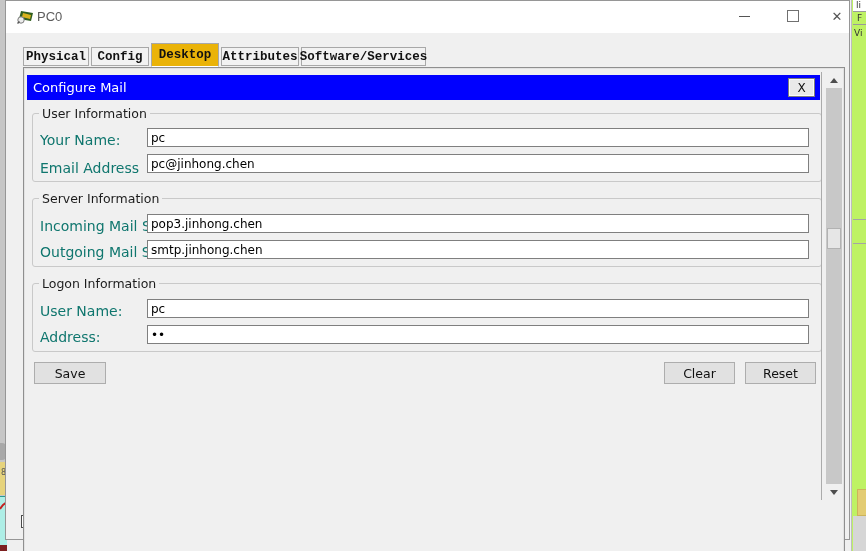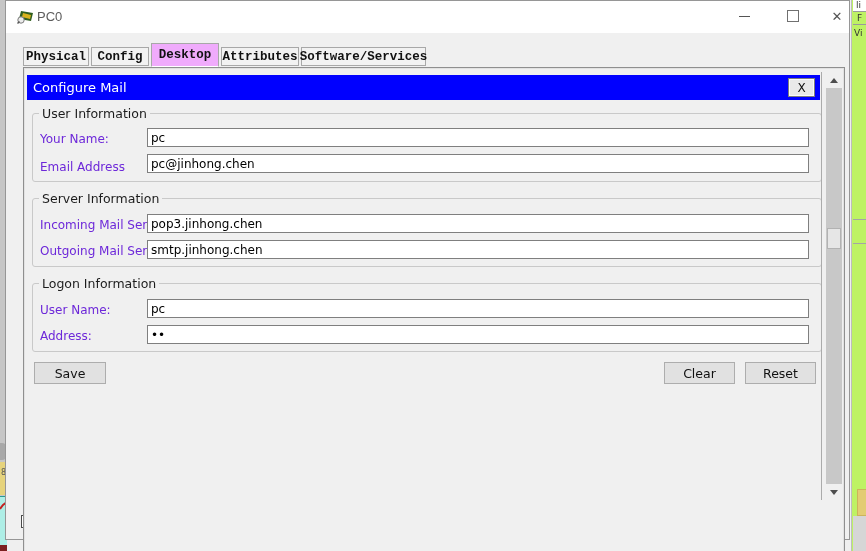--- a/index.html
+++ b/index.html
@@ -16,33 +16,33 @@
   .titlebar{left:0;top:0;width:843px;height:32px;background:#ffffff;}
   .title-text{left:31px;top:8px;font-size:13px;color:#5c5c5c;font-family:"Liberation Sans",sans-serif;}
   .winbtn{top:0;width:38px;height:30px;display:flex;align-items:center;justify-content:center;color:#555;}
   .min-glyph{width:11px;height:1px;background:#555;}
   .max-glyph{width:10px;height:10px;border:1px solid #707070;}
   .close-glyph{font-size:13px;color:#555;line-height:1;}
   
   .tab{top:46px;height:19px;background:#f2f2f2;border:1px solid #a8a8a8;color:#111;
        font-family:"Liberation Mono",monospace;font-weight:bold;font-size:12.5px;
        display:flex;align-items:center;justify-content:center;}
-  .tab.active{top:42px;height:24px;background:#f0abfc;border-bottom:1px solid #ffffff;z-index:3;}
+  .tab.active{top:42px;height:24px;background:#eab308;border-bottom:1px solid #ffffff;z-index:3;}
   
   .dialog{left:17px;top:66px;width:822px;height:513px;background:#f0f0f0;
           border:1px solid #8f8f8f;box-shadow:inset 0 0 0 1px #e2e2e2;z-index:2;}
   .dlg-header{left:3px;top:7px;width:793px;height:25px;background:#0000ff;color:#fff;
               font-size:13px;display:flex;align-items:center;padding-left:6px;}
   .dlg-close{left:764px;top:10px;width:27px;height:19px;background:#e9e9e9;border:1px solid #7d7d7d;
              box-shadow:inset 0 0 0 1px #fafafa;font-size:12px;color:#111;
              display:flex;align-items:center;justify-content:center;}
   fieldset.grp{left:8px;width:788px;height:74px;border:1px solid #c9c9c9;border-radius:3px;
                margin:0;padding:0;position:absolute;}
   fieldset.grp legend{font-size:12.5px;color:#1c1c1c;margin-left:6px;padding:0 3px;}
-  .flabel{left:16px;font-size:12px;color:#6d28d9;}
+  .flabel{left:16px;font-size:14px;color:#0f766e;}
   input.field{left:123px;width:662px;height:19px;border:1px solid #7f7f7f;background:#fff;
               font-family:"DejaVu Sans",sans-serif;font-size:12px;color:#000;padding:0 3px;position:absolute;box-sizing:border-box;}
   .btn{height:22px;background:#e1e1e1;border:1px solid #adadad;font-size:12.5px;color:#111;
        font-family:"DejaVu Sans",sans-serif;display:flex;align-items:center;justify-content:center;}
   
   .vsep{left:797px;top:4px;width:1px;height:428px;background:#ababab;}
   .sbar{left:802px;top:4px;width:16px;height:428px;background:#c8c8c8;}
   .sbtn{left:0;width:16px;height:16px;background:#f0f0f0;display:flex;align-items:center;justify-content:center;}
   .tri-up{width:0;height:0;border-left:4px solid transparent;border-right:4px solid transparent;border-bottom:5px solid #4e4e4e;}
   .tri-dn{width:0;height:0;border-left:4px solid transparent;border-right:4px solid transparent;border-top:5px solid #4e4e4e;}

